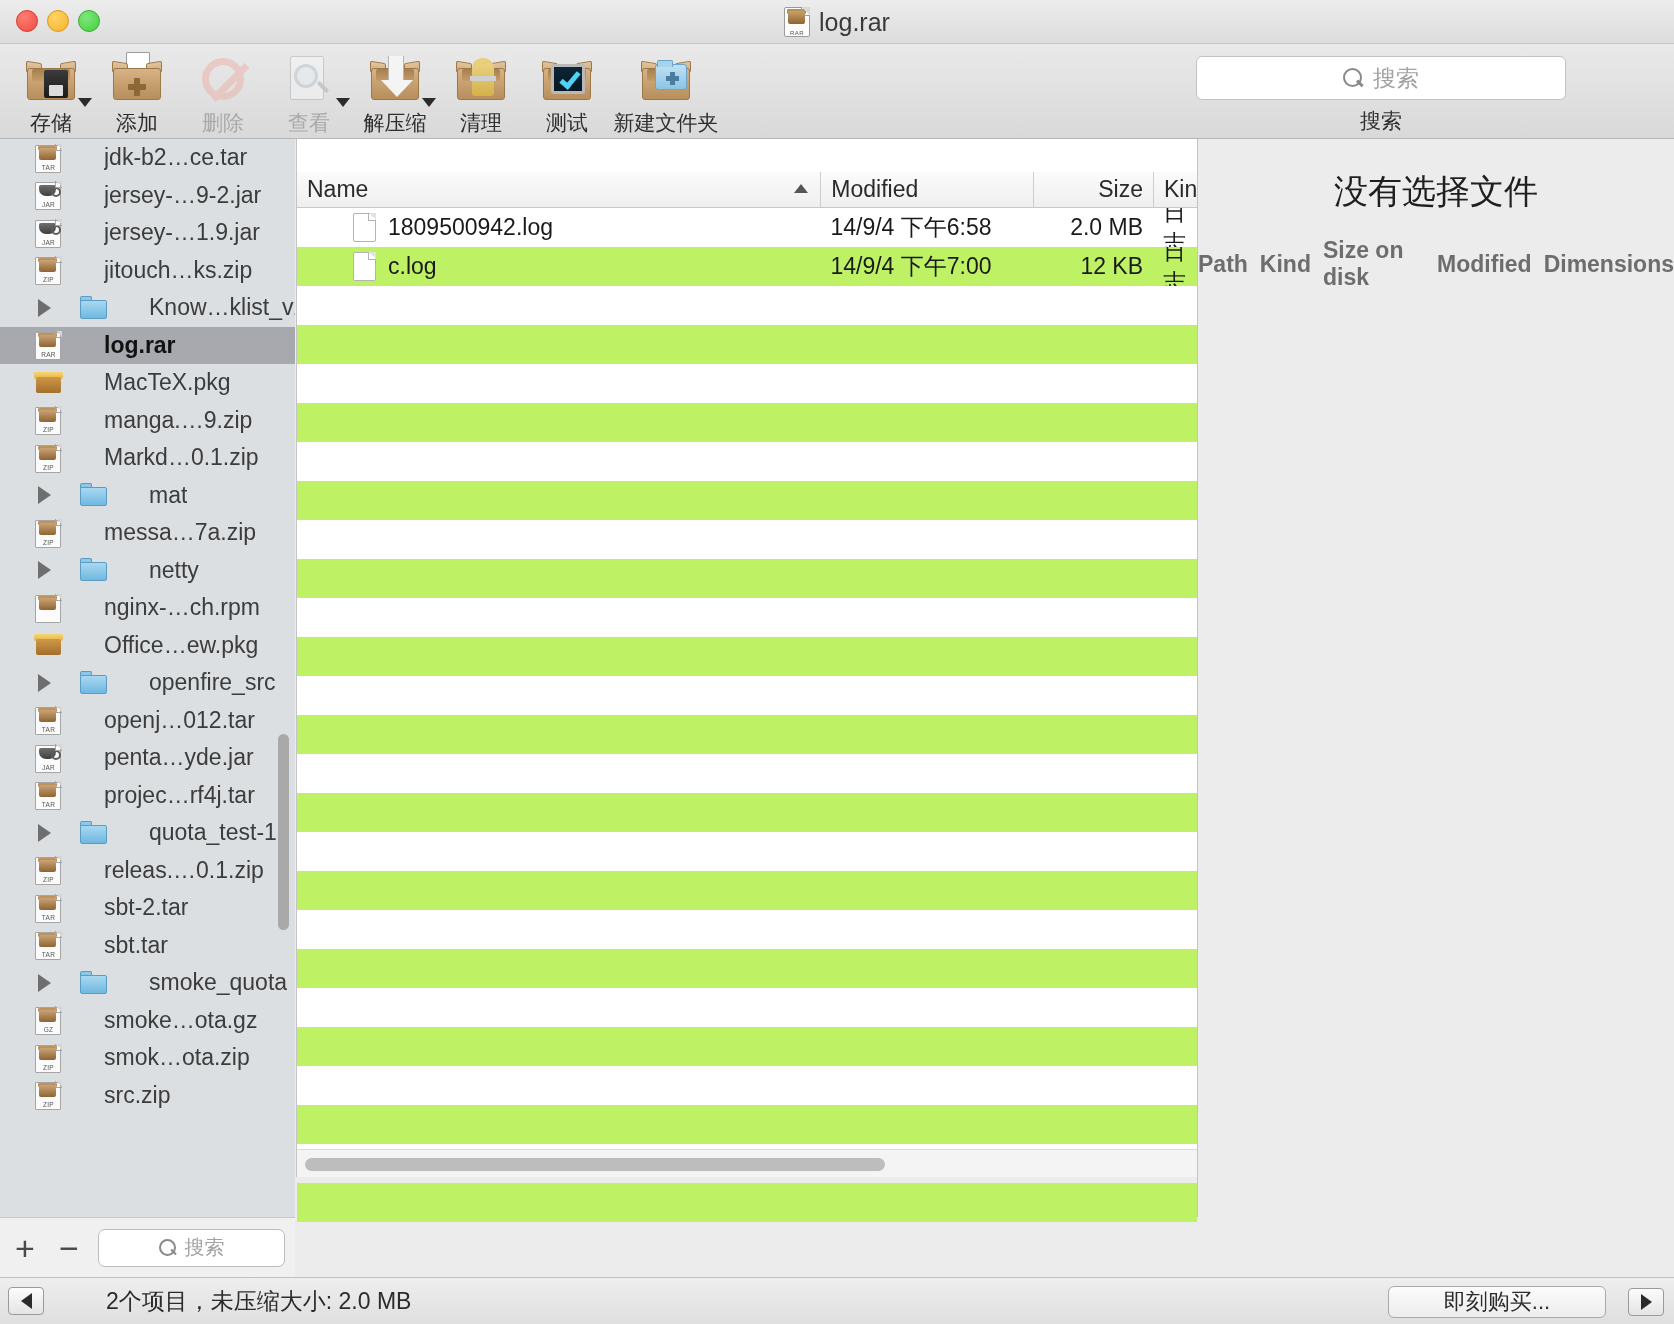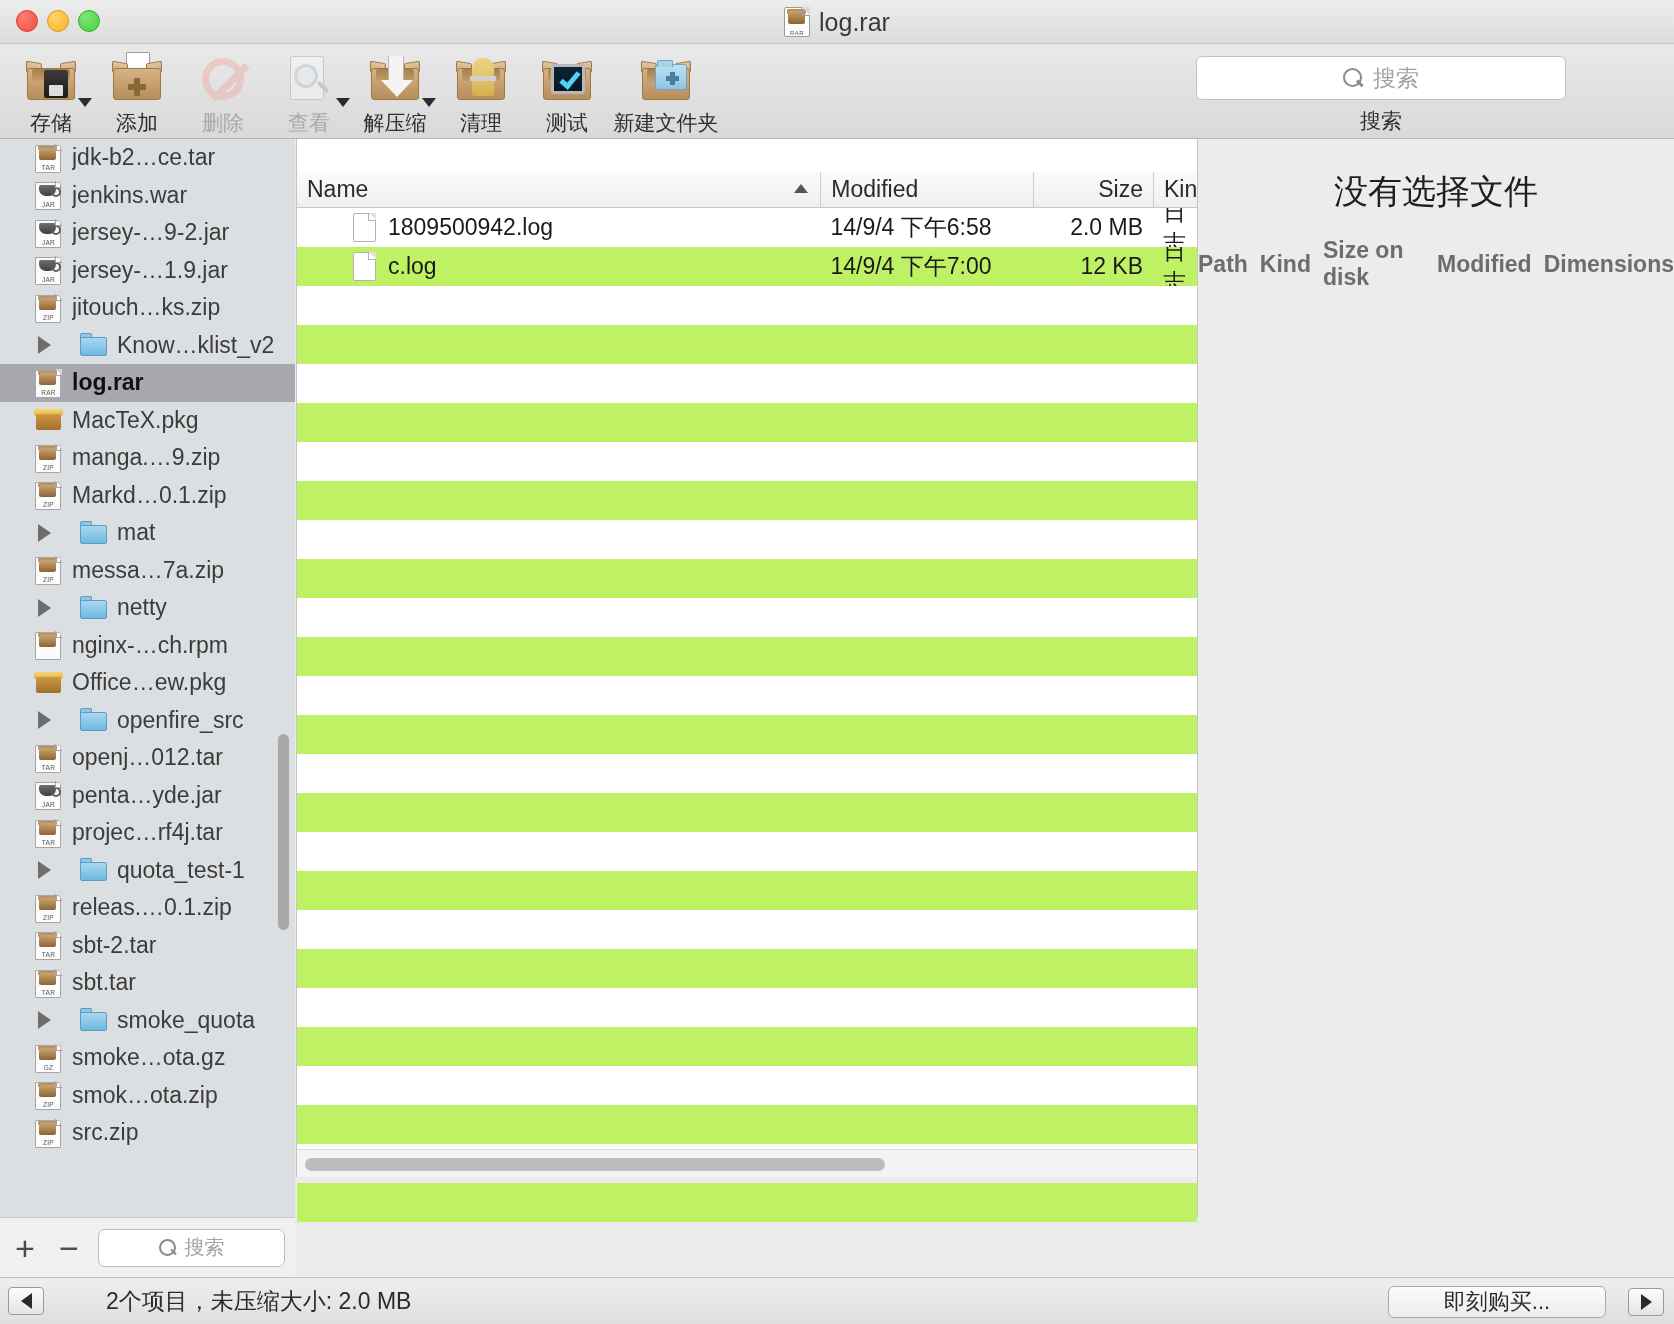--- a/index.html
+++ b/index.html
@@ -187,21 +187,21 @@
   
   .content { position:absolute; top:139px; left:0; width:1674px; height:1138px; }
 
   
   .sidebar {
     position:absolute; left:0; top:0; width:295px; height:1078px;
     background:#dcdfe1; overflow:hidden;
   }
   .side-row {
     height: 37.5px; display:flex; align-items:center; padding-left: 34px; position:relative;
-    font-size: 23px; color:#3c3c3c; white-space:nowrap;
+    font-size: 23px; color:#3c3c3c; white-space:nowrap;gap:32px;
   }
   .side-row.selected { background:#a8a9ae; }
   .side-row.selected .side-name { color:#111; font-weight:bold; }
   .side-row .tri {
     position:absolute; left:38px; width:0;height:0;
     border-top:9px solid transparent;border-bottom:9px solid transparent;border-left:13px solid #6e6e6e;
   }
   .side-row .ico { width:30px; height:30px; margin-right:8px; flex:none; position:relative; }
   .side-row.has-tri { padding-left: 79px; }
   .side-name { overflow:hidden; }
@@ -482,29 +482,20 @@
             </span>
             <span class="side-name">jdk-b2…ce.tar</span>
           </div>
           <div class="side-row">
             <span class="ico arcico jarico">
               <span class="pg"></span>
               <span class="cup"></span>
               <span class="fd"></span>
               <span class="bl">JAR</span>
             </span>
-            <span class="side-name">jenkins.war</span>
-          </div>
-          <div class="side-row">
-            <span class="ico arcico jarico">
-              <span class="pg"></span>
-              <span class="cup"></span>
-              <span class="fd"></span>
-              <span class="bl">JAR</span>
-            </span>
             <span class="side-name">jersey-…9-2.jar</span>
           </div>
           <div class="side-row">
             <span class="ico arcico jarico">
               <span class="pg"></span>
               <span class="cup"></span>
               <span class="fd"></span>
               <span class="bl">JAR</span>
             </span>
             <span class="side-name">jersey-…1.9.jar</span>

